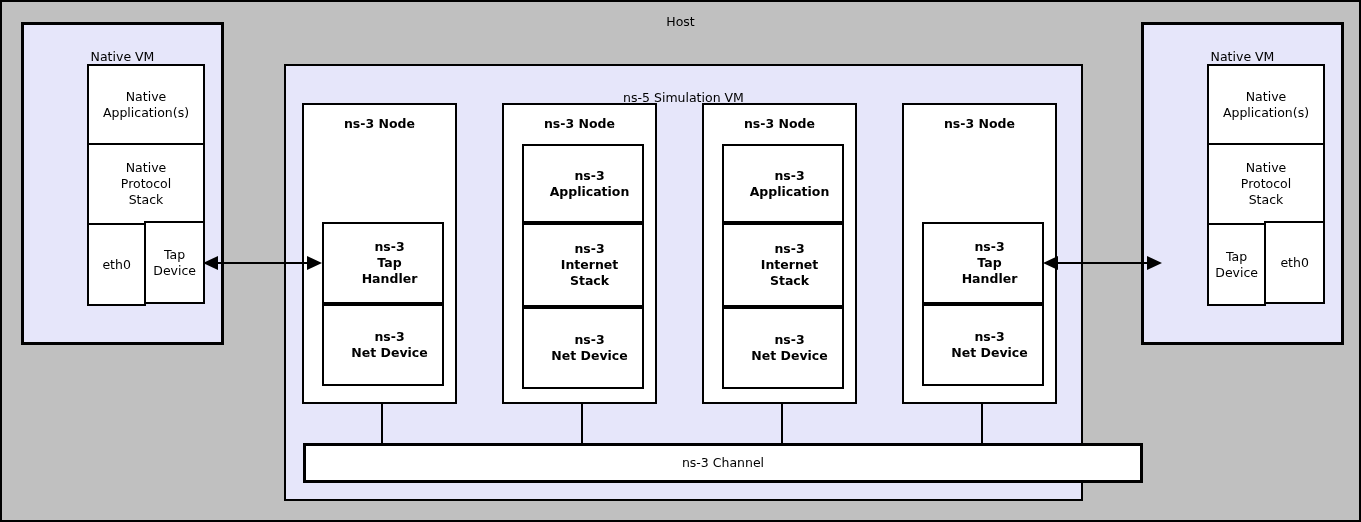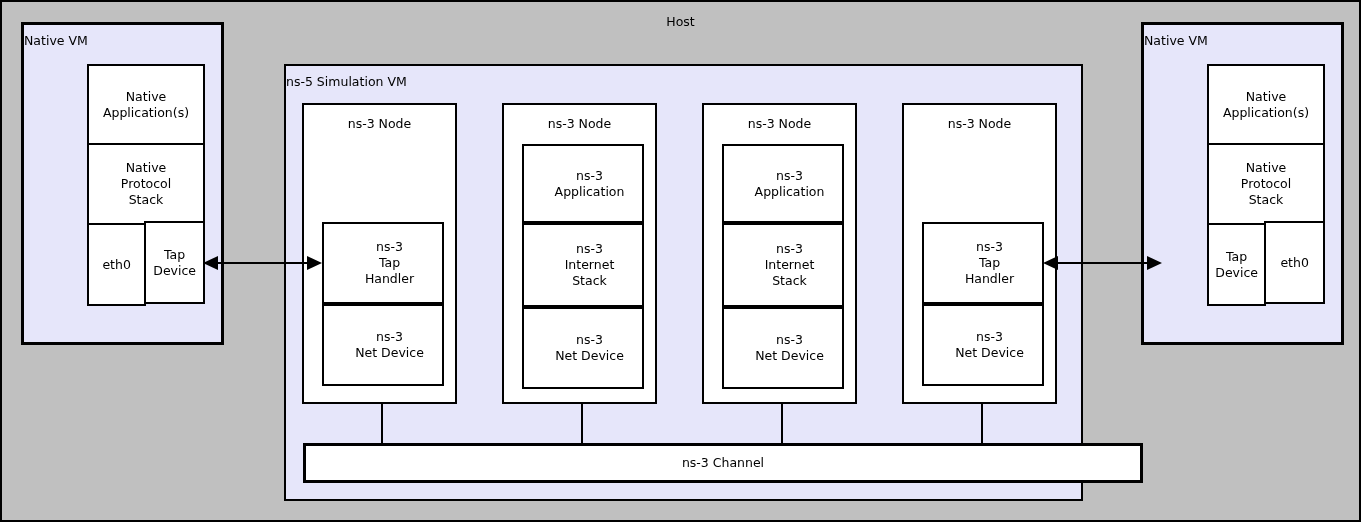--- a/index.html
+++ b/index.html
@@ -20,37 +20,37 @@
   }
   .host-label{
     position:absolute; top:12px; left:0; width:100%;
     text-align:center;
   }
   .vm{
     position:absolute;
     background:var(--vm-bg);
     border:3px solid var(--line);
   }
-  .vm-title{ position:absolute; top:8px; left:0; width:100%; }
+  .vm-title{ position:absolute; top:24px; left:0; width:100%; text-align:center; }
   .sim-vm{
     position:absolute; left:282px; top:62px; width:799px; height:437px;
     background:var(--vm-bg); border:2px solid var(--line);
   }
   .stack{ position:absolute; }
   .box{
     background:var(--box-bg); border:2px solid var(--line);
     display:flex; align-items:center; justify-content:center;
     text-align:center; white-space:pre-line;
   }
   .stack .box + .box, .stack .row{ margin-top:-2px; }
   .row{ display:flex; }
   .row .box + .box{ margin-left:-2px; }
   .node{
     position:absolute; top:37px; width:155px; height:301px;
-    background:var(--box-bg); border:2px solid var(--line);
+    background:var(--box-bg); border:2px solid var(--line);font-weight:bold;
   }
   .node-title{ position:absolute; top:11px; left:0; width:100%; text-align:center; }
   .node .inner{ position:absolute; left:18px; width:122px; }
   .inner-top-app{ top:39px; }
   .inner-top-tap{ top:117px; }
   .channel{
     position:absolute; left:17px; top:377px; width:840px; height:40px;
     background:var(--box-bg); border:3px solid var(--line);
     display:flex; align-items:center; justify-content:center; text-align:center;
   }

